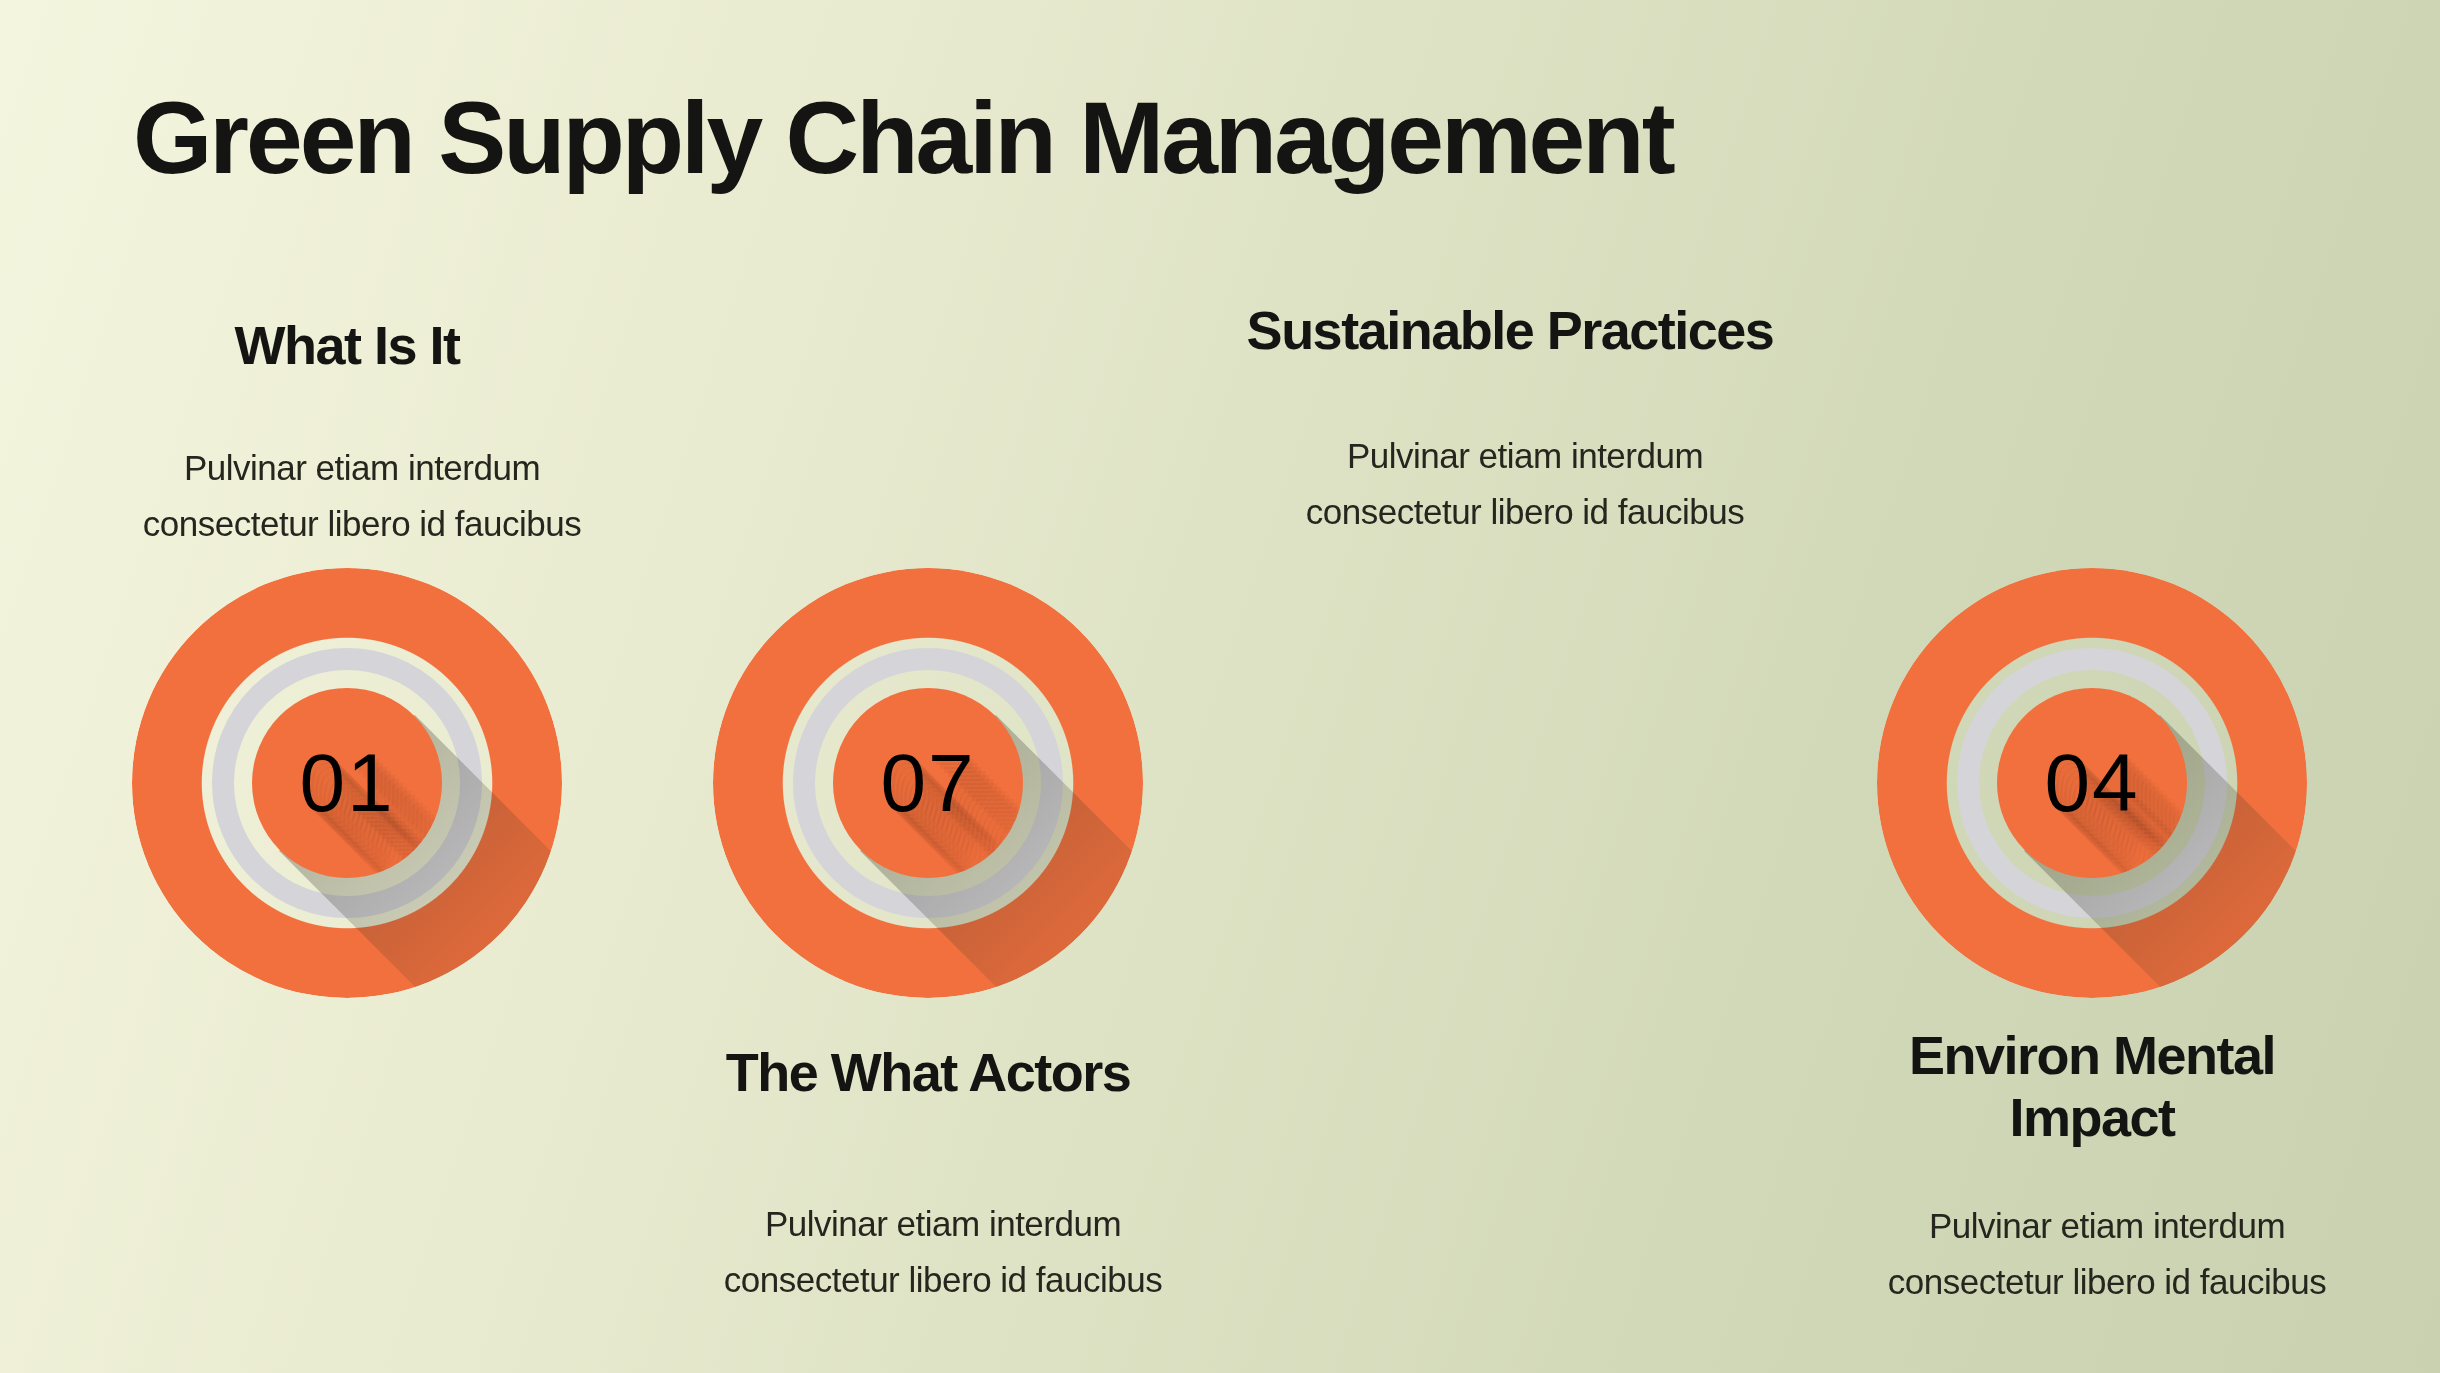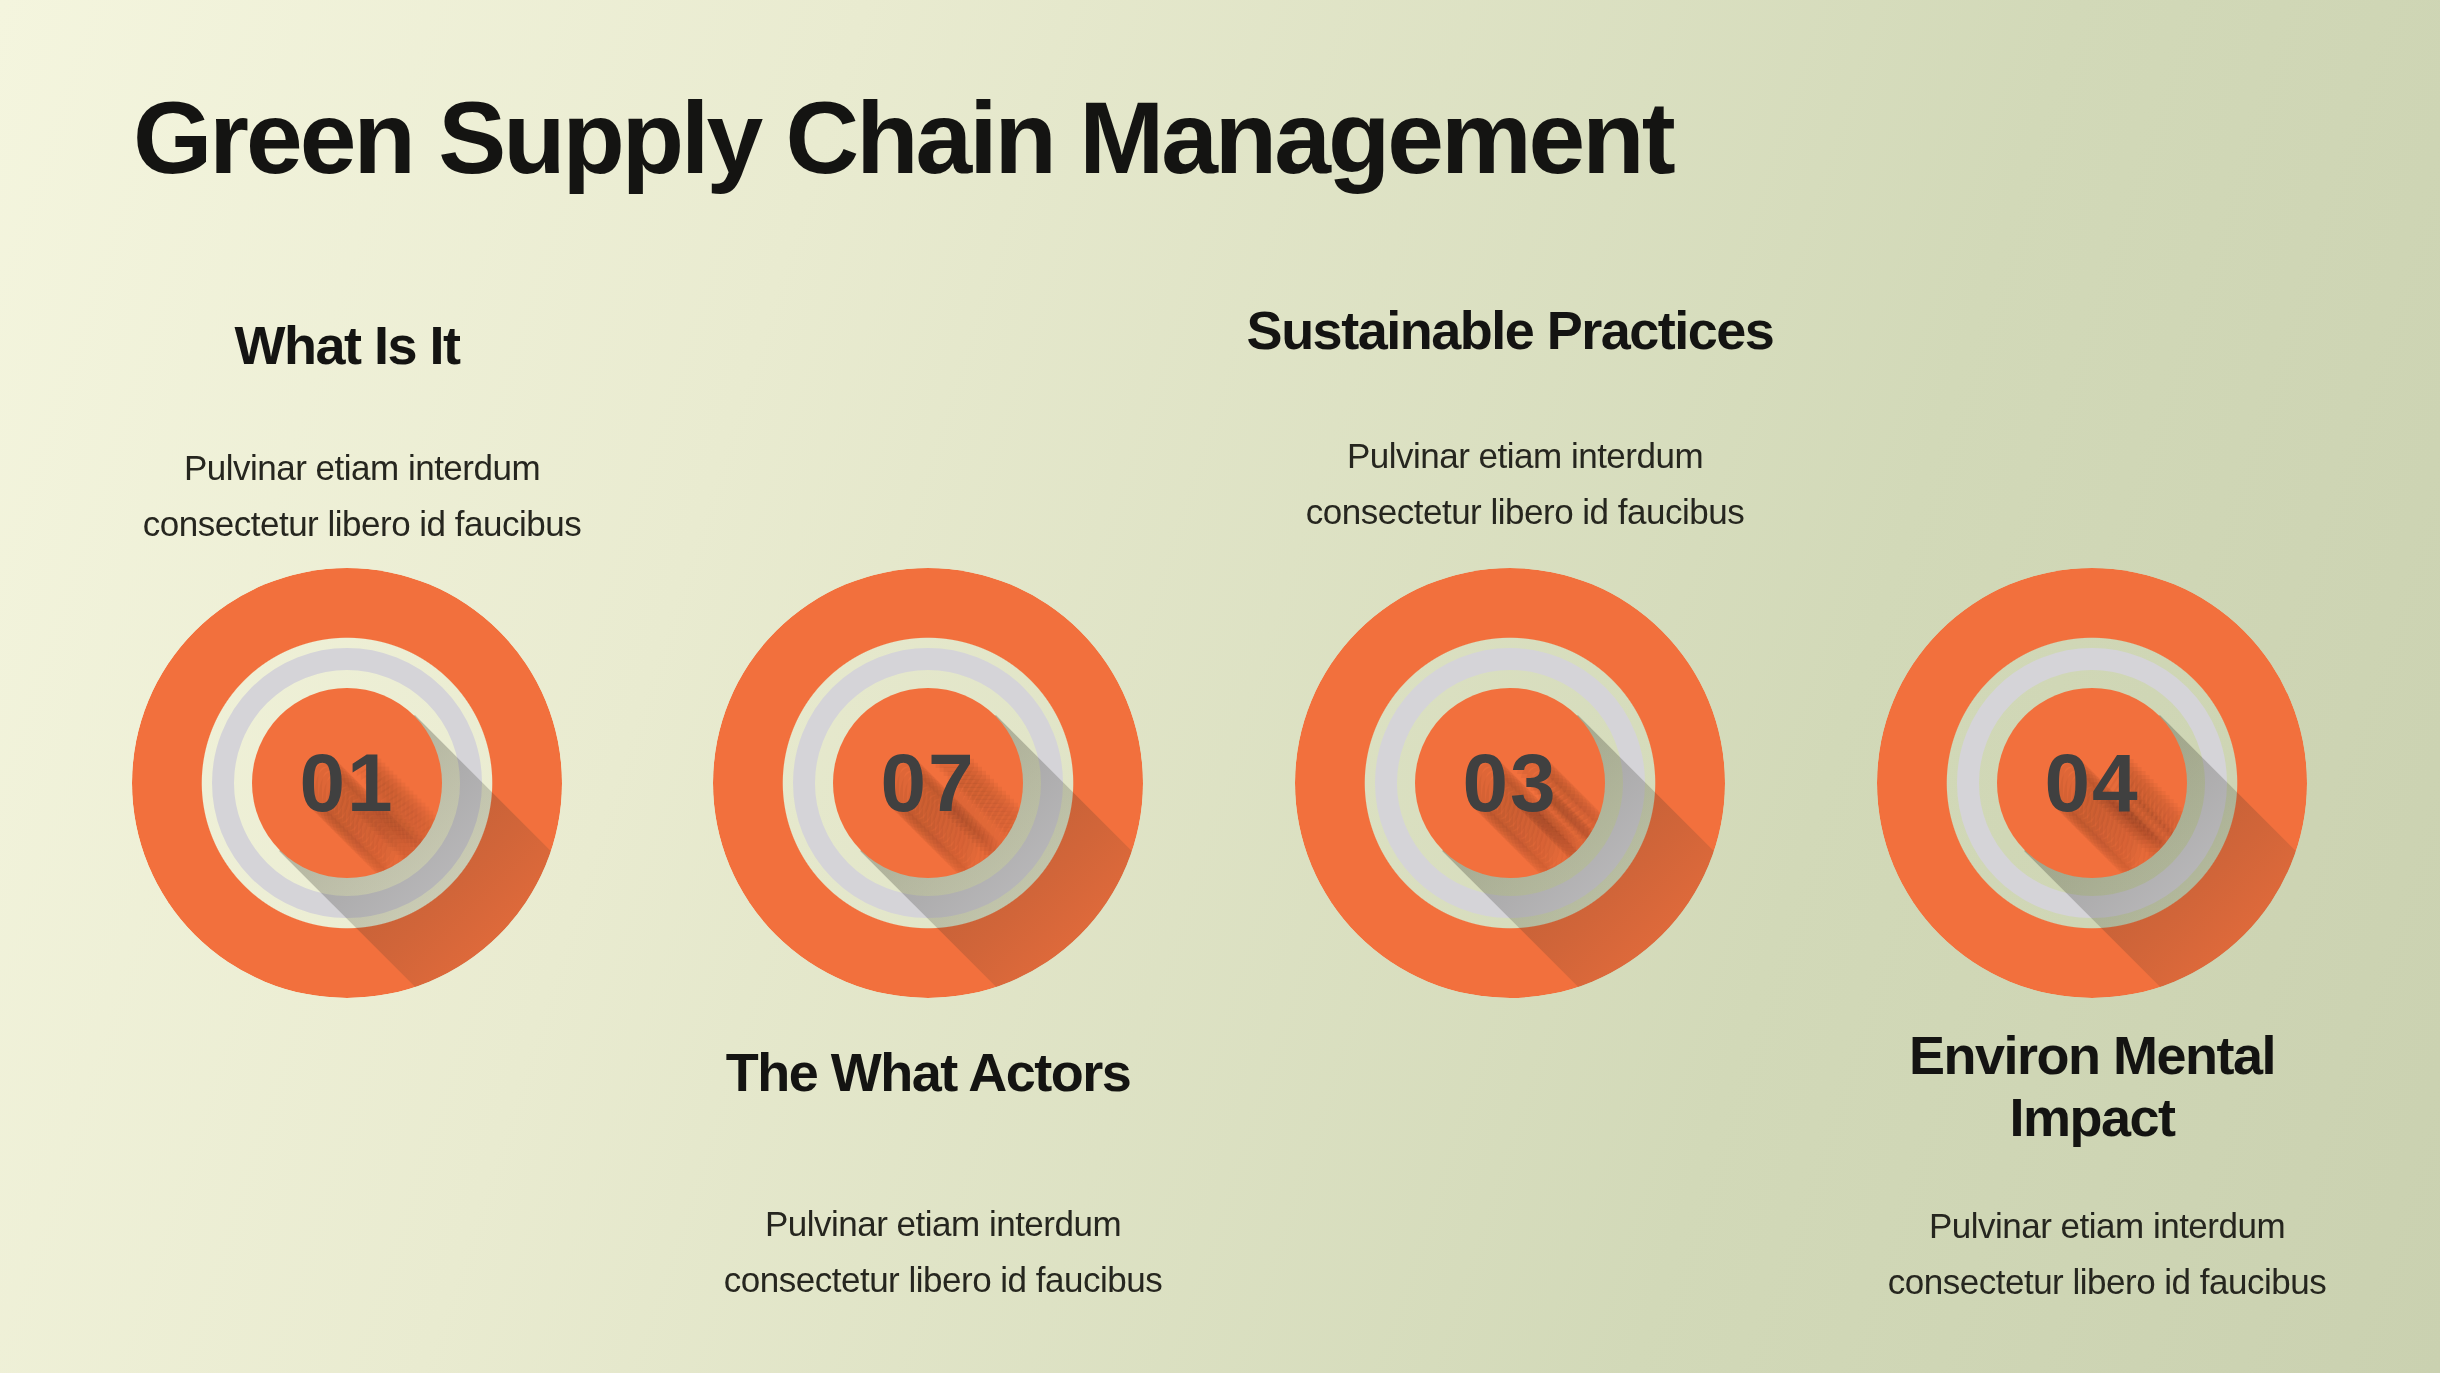--- a/index.html
+++ b/index.html
@@ -54,21 +54,21 @@
       rgba(47,47,38,0.30) 0%,
       rgba(47,47,38,0.17) 45%,
       rgba(47,47,38,0) 92%);
   }
   .inner{
     position:absolute;left:120px;top:120px;width:190px;height:190px;
     border-radius:50%;background:var(--accent,#F2703D);
     overflow:hidden;display:flex;align-items:center;justify-content:center;
   }
   .num{
-    font-size:82px;font-weight:700;color:#404040;letter-spacing:2px;
+    font-size:82px;font-weight:400;color:#000000;letter-spacing:2px;
     text-shadow:
       4px 4px rgba(0,0,0,0.040), 8px 8px rgba(0,0,0,0.040),
       12px 12px rgba(0,0,0,0.040), 16px 16px rgba(0,0,0,0.040),
       20px 20px rgba(0,0,0,0.038), 24px 24px rgba(0,0,0,0.038),
       28px 28px rgba(0,0,0,0.036), 32px 32px rgba(0,0,0,0.036),
       36px 36px rgba(0,0,0,0.034), 40px 40px rgba(0,0,0,0.034),
       44px 44px rgba(0,0,0,0.032), 48px 48px rgba(0,0,0,0.030),
       52px 52px rgba(0,0,0,0.028), 56px 56px rgba(0,0,0,0.026),
       60px 60px rgba(0,0,0,0.024), 64px 64px rgba(0,0,0,0.022),
       68px 68px rgba(0,0,0,0.020), 72px 72px rgba(0,0,0,0.018),
@@ -114,28 +114,20 @@
     <span class="dline">consectetur libero id faucibus</span>
   </p>
 
   <h2 class="heading" style="left:1160px;top:299px">
     <div class="hline">Sustainable Practices</div>
   </h2>
   <p class="desc" style="left:1210px;top:413px">
     <span class="dline">Pulvinar etiam interdum</span>
     <span class="dline">consectetur libero id faucibus</span>
   </p>
-  <div class="circle" style="left:1295px;top:568px">
-    <div class="donut"></div>
-    <div class="ring"></div>
-    <div class="lshadow"></div>
-    <div class="inner">
-      <span class="num">03</span>
-    </div>
-  </div>
 
   <div class="circle" style="left:1877px;top:568px">
     <div class="donut"></div>
     <div class="ring"></div>
     <div class="lshadow"></div>
     <div class="inner">
       <span class="num">04</span>
     </div>
   </div>
   <h2 class="heading" style="left:1742px;top:1024px">

